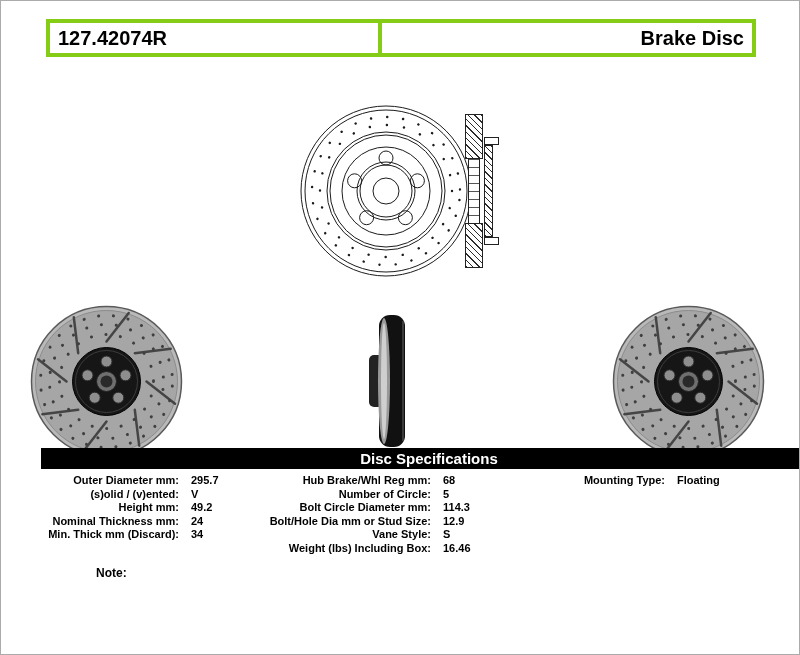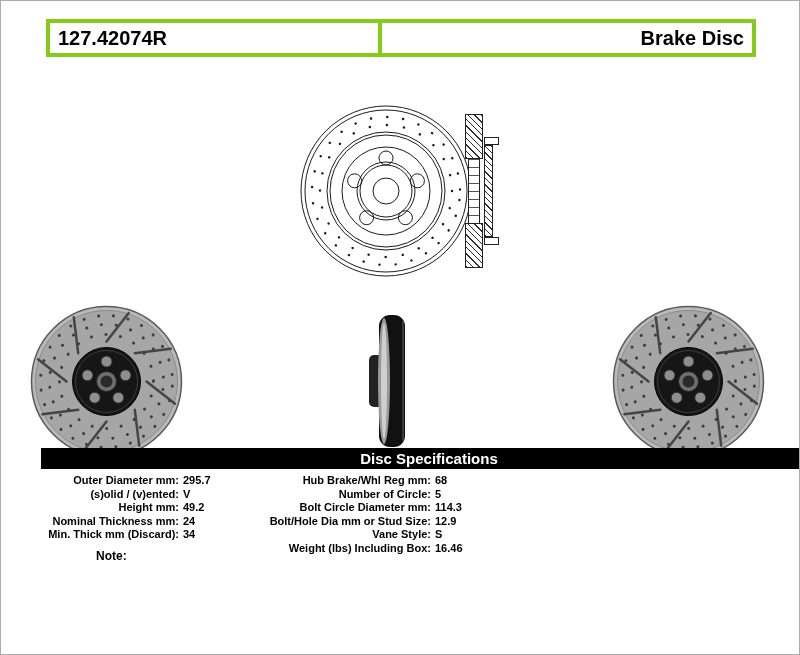--- a/index.html
+++ b/index.html
@@ -28,29 +28,29 @@
 
   
   .photo-left  { position:absolute; left:28px;  top:303px; }
   .photo-edge  { position:absolute; left:362px; top:310px; }
   .photo-right { position:absolute; left:610px; top:303px; }
 
   
   .section-bar { position:absolute; left:40px; top:447px; width:776px; height:21px; background:#000; color:#fff;
                  font-weight:bold; font-size:15px; display:flex; align-items:center; justify-content:center; }
 
-  .spec-col { position:absolute; top:473px; display:grid; column-gap:4px;
+  .spec-col { position:absolute; top:473px; display:grid; column-gap:12px;
               font-size:11px; font-weight:bold; line-height:13.5px; white-space:nowrap; }
   .spec-col-left   { left:26px;  grid-template-columns:152px 70px; }
   .spec-col-center { left:250px; grid-template-columns:180px 90px; }
   .spec-col-right  { left:556px; grid-template-columns:108px 90px; }
   .spec-label { text-align:right; }
   .spec-value { text-align:left; }
 
-  .note-label { position:absolute; left:95px; top:548px; font-size:12px; font-weight:bold; }
+  .note-label { position:absolute; left:95px; top:565px; font-size:12px; font-weight:bold; }
 </style>
 </head>
 <body>
 
 <div id="page">
 
   <div class="header-bar">
     <div class="header-box hleft">127.42074R</div>
     <div class="header-box hright">Brake Disc</div>
   </div>
@@ -181,16 +181,20 @@
     <span class="spec-label">Bolt Circle Diameter mm:</span>
     <span class="spec-value">114.3</span>
     <span class="spec-label">Bolt/Hole Dia mm or Stud Size:</span>
     <span class="spec-value">12.9</span>
     <span class="spec-label">Vane Style:</span>
     <span class="spec-value">S</span>
     <span class="spec-label">Weight (lbs) Including Box:</span>
     <span class="spec-value">16.46</span>
   </div>
 
+  <div class="spec-col spec-col-right">
+    <span class="spec-label">Mounting Type:</span>
+    <span class="spec-value">Floating</span>
+  </div>
 
   <div class="note-label">Note:</div>
 
 </div>
 
 </body></html>

